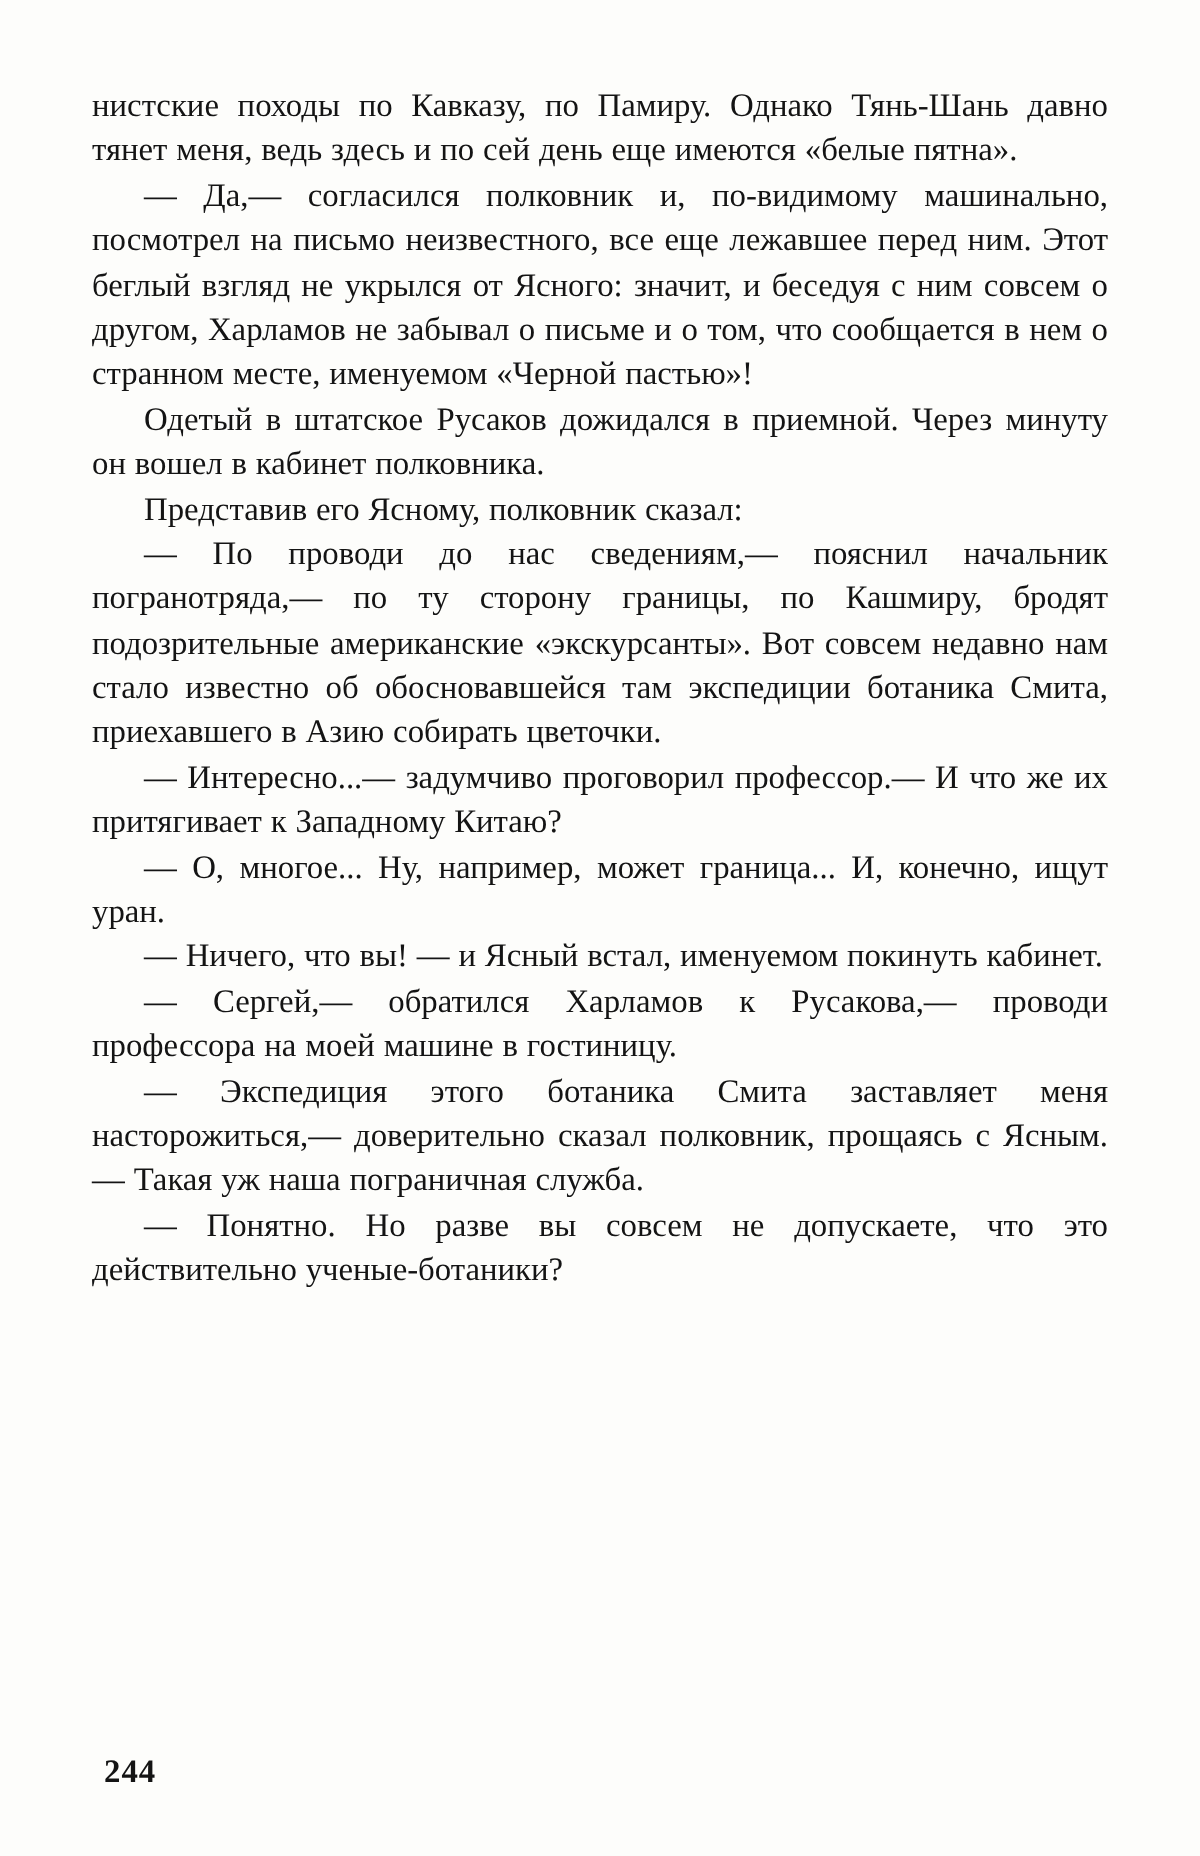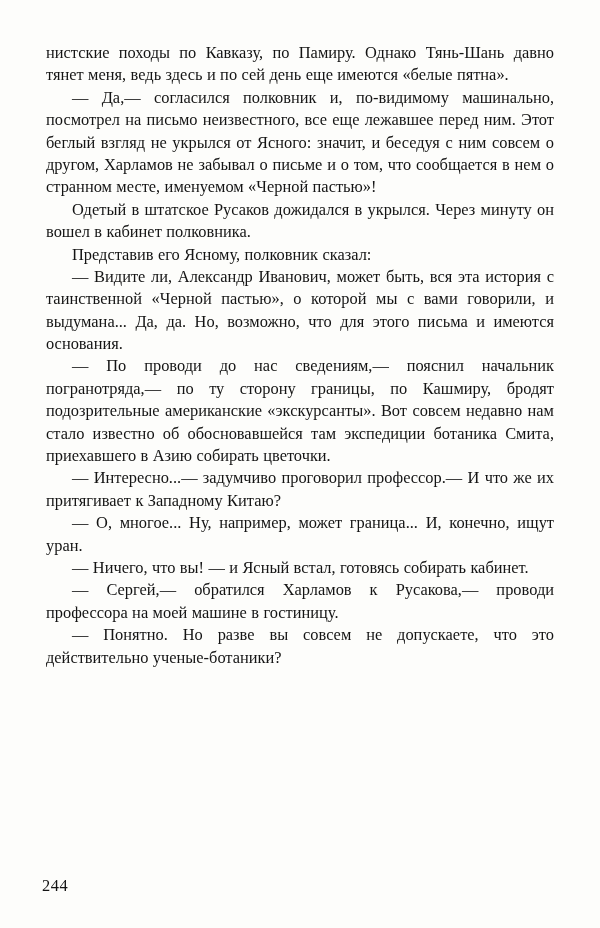--- a/index.html
+++ b/index.html
@@ -37,37 +37,38 @@
     text-justify: inter-word;
     text-indent: 26px;
     hyphens: manual;
     word-spacing: 0.02em;
   }
   p.para.first {
     text-indent: 0;
   }
   .page-number {
     position: absolute;
-    left: 42px;
+    left: 52px;
     top: 876px;
     font-size: 16.4px;
     letter-spacing: 0.5px;
+    font-weight: bold;
   }
 </style>
 </head>
 <body>
 
 <div class="page">
   <div class="text-block">
     <p class="para first">нистские походы по Кавказу, по Памиру. Однако Тянь-Шань давно тянет меня, ведь здесь и по сей день еще имеются «белые пятна».</p>
     <p class="para">— Да,— согласился полковник и, по-видимому машинально, посмотрел на письмо неизвестного, все еще лежавшее перед ним. Этот беглый взгляд не укрылся от Ясного: значит, и беседуя с ним совсем о другом, Харламов не забывал о письме и о том, что сообщается в нем о странном месте, именуемом «Черной пастью»!</p>
-    <p class="para">Одетый в штатское Русаков дожидался в укрылся. Через минуту он вошел в кабинет полковника.</p>
+    <p class="para">Одетый в штатское Русаков дожидался в приемной. Через минуту он вошел в кабинет полковника.</p>
     <p class="para">Представив его Ясному, полковник сказал:</p>
-    <p class="para">— Видите ли, Александр Иванович, может быть, вся эта история с таинственной «Черной пастью», о которой мы с вами говорили, и выдумана... Да, да. Но, возможно, что для этого письма и имеются основания.</p>
     <p class="para">— По проводи до нас сведениям,— пояснил начальник погранотряда,— по ту сторону границы, по Кашмиру, бродят подозрительные американские «экскурсанты». Вот совсем недавно нам стало известно об обосновавшейся там экспедиции ботаника Смита, приехавшего в Азию собирать цветочки.</p>
     <p class="para">— Интересно...— задумчиво проговорил профессор.— И что же их притягивает к Западному Китаю?</p>
     <p class="para">— О, многое... Ну, например, может граница... И, конечно, ищут уран.</p>
-    <p class="para">— Ничего, что вы! — и Ясный встал, готовясь собирать кабинет.</p>
+    <p class="para">— Ничего, что вы! — и Ясный встал, именуемом покинуть кабинет.</p>
     <p class="para">— Сергей,— обратился Харламов к Русакова,— проводи профессора на моей машине в гостиницу.</p>
+    <p class="para">— Экспедиция этого ботаника Смита заставляет меня насторожиться,— доверительно сказал полковник, прощаясь с Ясным.— Такая уж наша пограничная служба.</p>
     <p class="para">— Понятно. Но разве вы совсем не допускаете, что это действительно ученые-ботаники?</p>
   </div>
   <div class="page-number">244</div>
 </div>
 
 </body></html>

